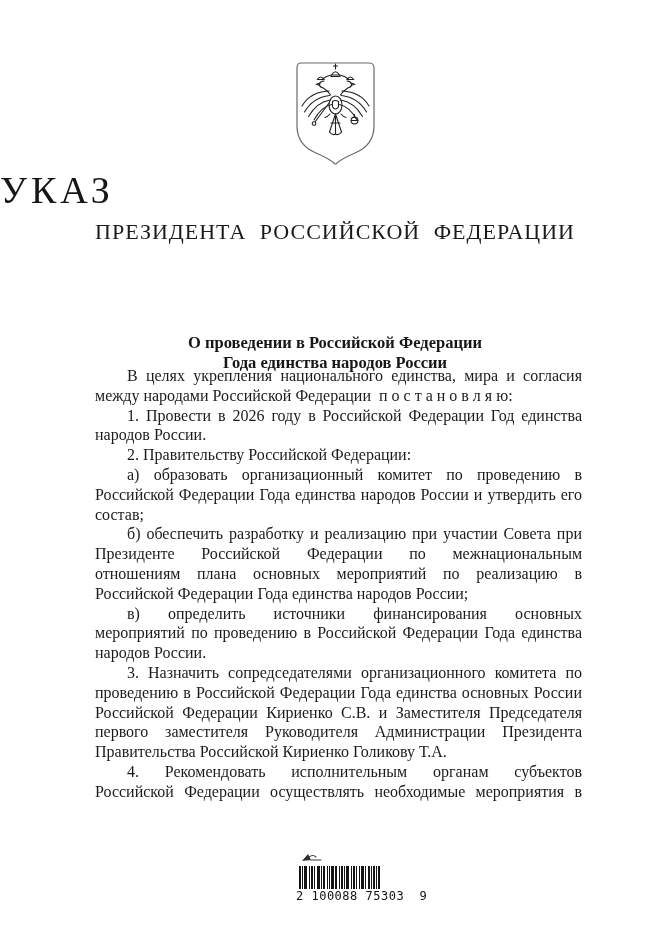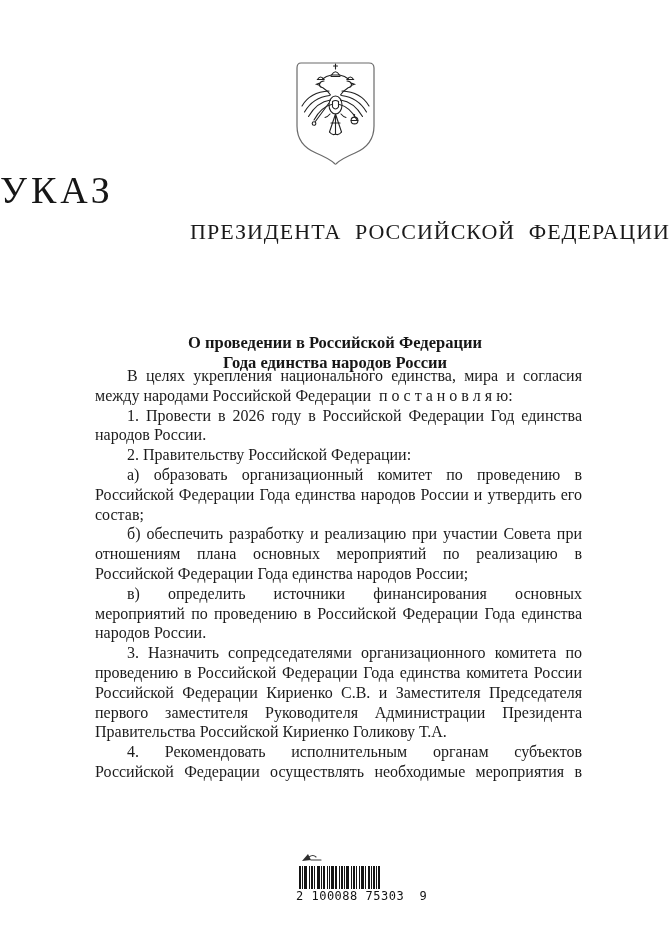--- a/index.html
+++ b/index.html
@@ -22,21 +22,21 @@
     position:absolute;
     left:0;top:168px;width:670px;
     font-size:38px;
     letter-spacing:4px;
     font-weight:400;
     color:#161616;
   }
   .issuer-title{
     position:absolute;
     left:0;top:219px;width:670px;
-    text-align:right;
+    text-align:center;
     font-size:22px;
     letter-spacing:1px;
     word-spacing:7px;
     font-weight:400;
     color:#1a1a1a;
   }
   .subject-title{
     position:absolute;
     left:0;top:300px;width:670px;
     text-align:center;
@@ -150,27 +150,28 @@
   <div class="body-text" id="body-text">
       <div class="line indent">В целях укрепления национального единства, мира и согласия</div>
       <div class="line endline">между народами Российской Федерации  п о с т а н о в л я ю:</div>
       <div class="line indent">1. Провести в 2026 году в Российской Федерации Год единства</div>
       <div class="line endline">народов России.</div>
       <div class="line indent endline">2. Правительству Российской Федерации:</div>
       <div class="line indent">а) образовать организационный комитет по проведению в</div>
       <div class="line">Российской Федерации Года единства народов России и утвердить его</div>
       <div class="line endline">состав;</div>
       <div class="line indent">б) обеспечить разработку и реализацию при участии Совета при</div>
+      <div class="line">Президенте Российской Федерации по межнациональным</div>
       <div class="line">отношениям плана основных мероприятий по реализацию в</div>
       <div class="line endline">Российской Федерации Года единства народов России;</div>
       <div class="line indent">в) определить источники финансирования основных</div>
       <div class="line">мероприятий по проведению в Российской Федерации Года единства</div>
       <div class="line endline">народов России.</div>
       <div class="line indent">3. Назначить сопредседателями организационного комитета по</div>
-      <div class="line">проведению в Российской Федерации Года единства комитета России</div>
+      <div class="line">проведению в Российской Федерации Года единства основных России</div>
       <div class="line">Российской Федерации Кириенко С.В. и Заместителя Председателя</div>
       <div class="line">первого заместителя Руководителя Администрации Президента</div>
       <div class="line endline">Правительства Российской Кириенко Голикову Т.А.</div>
       <div class="line indent">4. Рекомендовать исполнительным органам субъектов</div>
       <div class="line">Российской Федерации осуществлять необходимые мероприятия в</div>
     </div>
 
   <svg class="stamp-mark" viewBox="0 0 26 13" xmlns="http://www.w3.org/2000/svg">
     <path d="M3,10 L9,3 L12,9 Z" fill="#2e2e2e"></path>
     <path d="M10,6 Q14,3 17,6 M12,9 H22" stroke="#3a3a3a" stroke-width="1.1" fill="none" stroke-linecap="round"></path>

